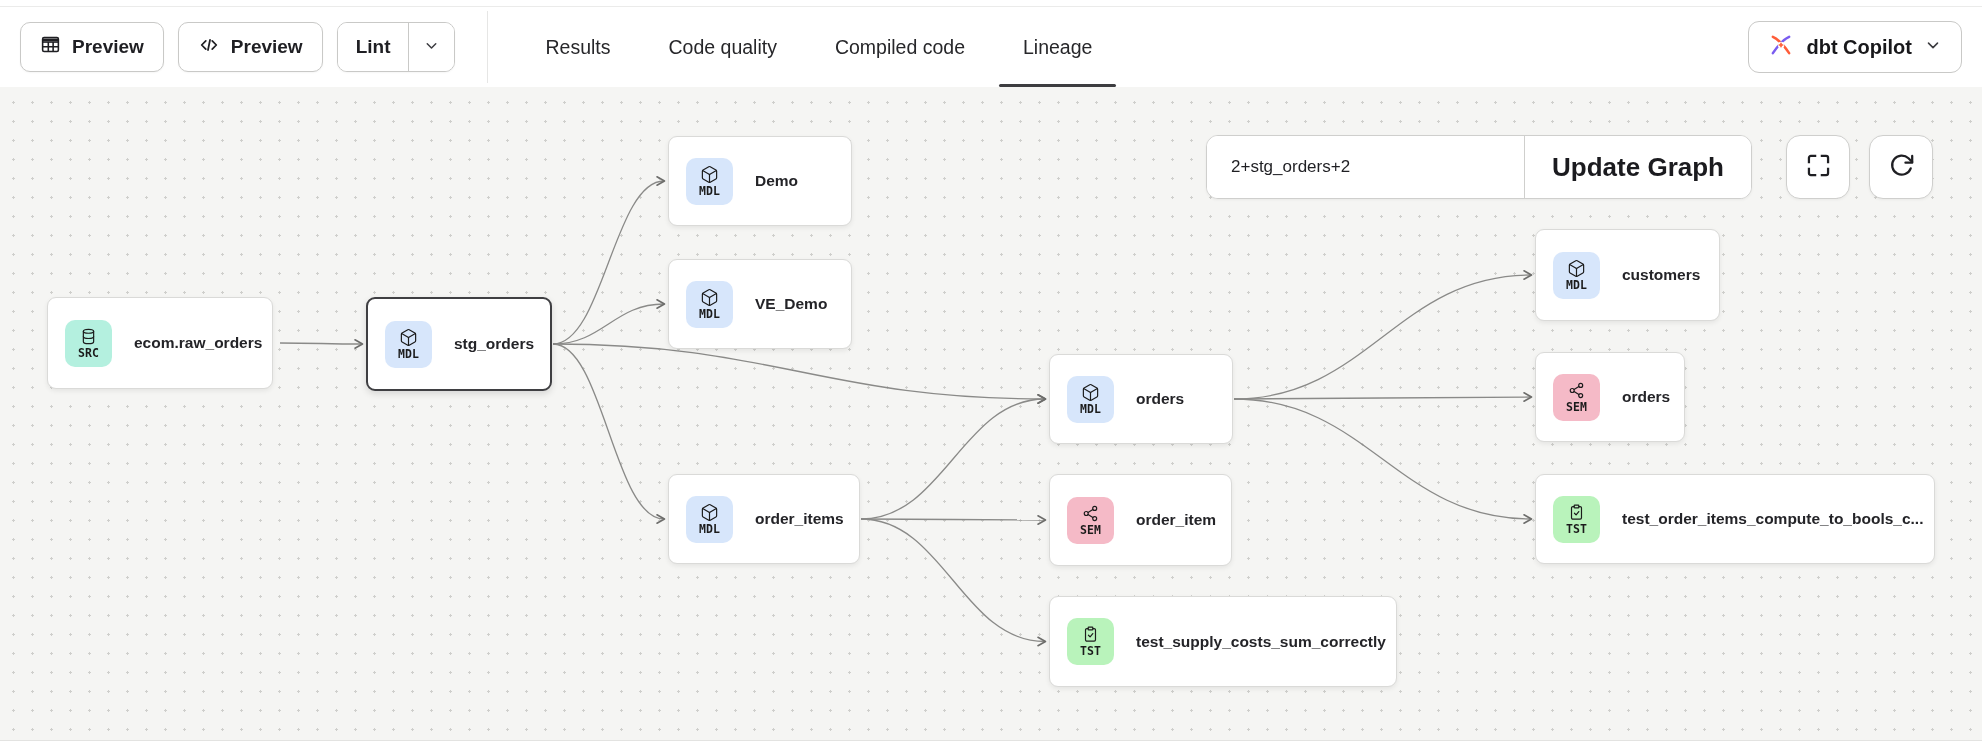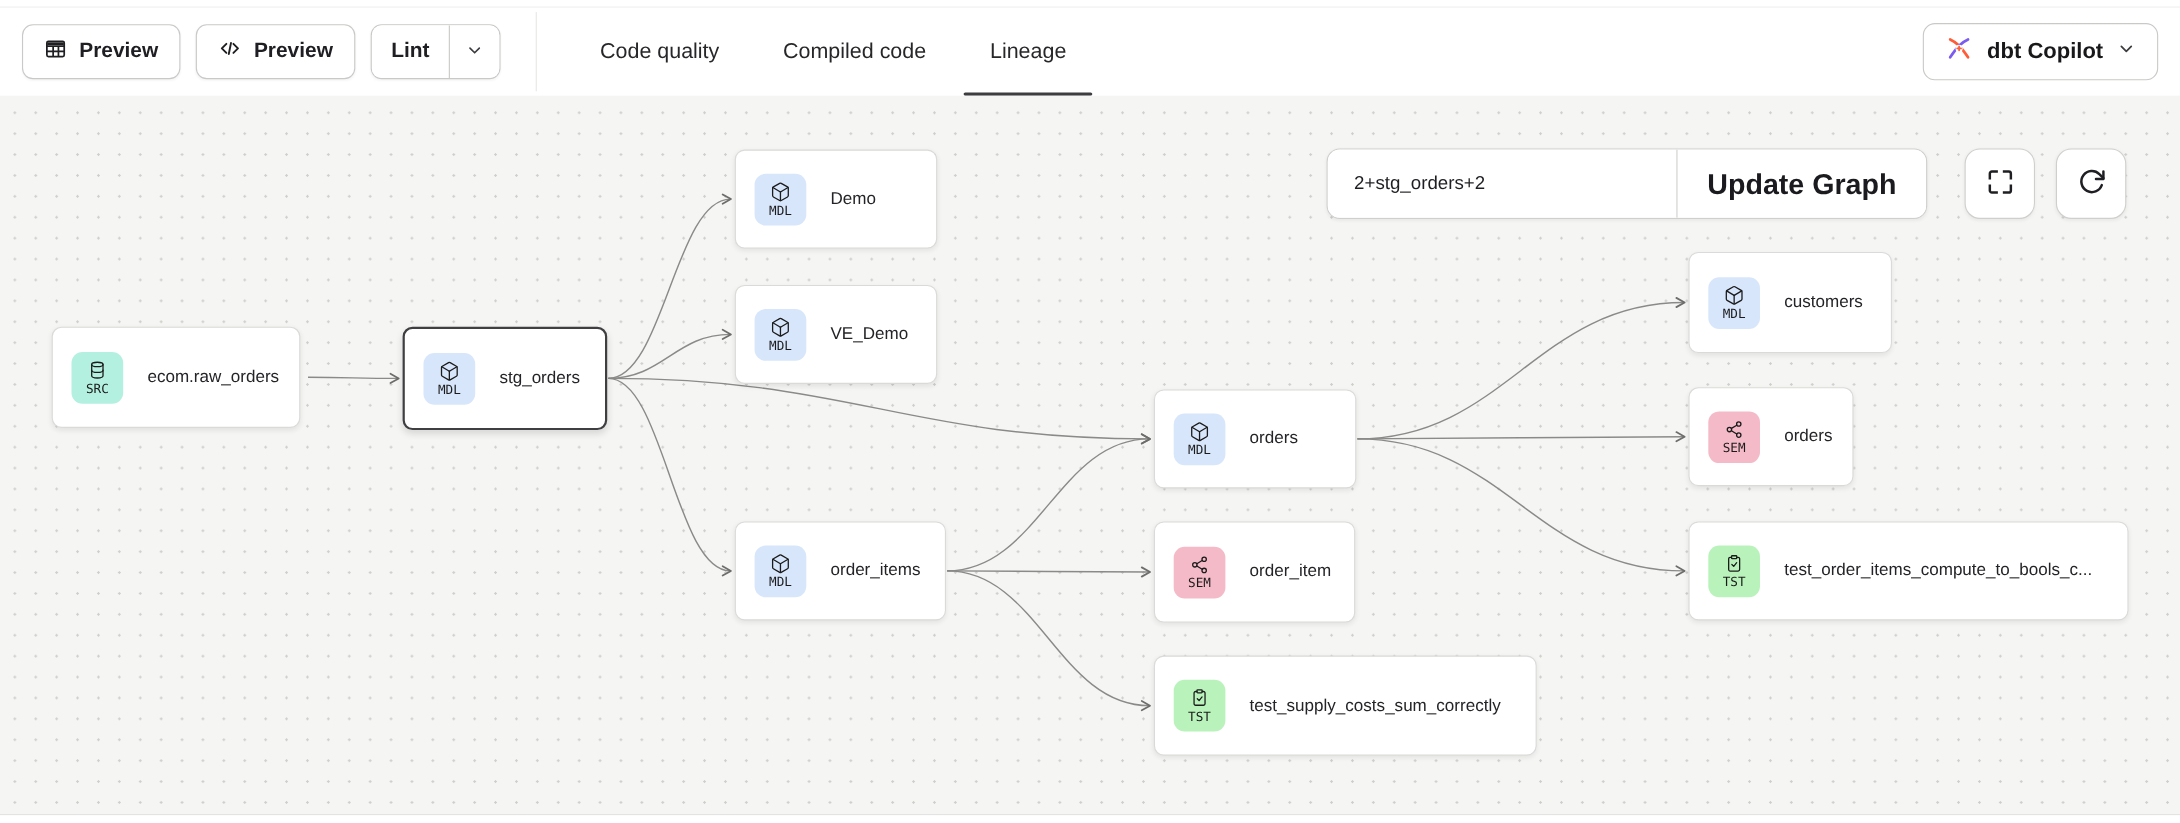--- a/index.html
+++ b/index.html
@@ -40,21 +40,21 @@
   
   .canvas { position:relative; height:653px; background-color:#f5f5f3;
     background-image:radial-gradient(circle, #cfcfcc 1.1px, transparent 1.3px);
     background-size:19px 19px; background-position:4px 6px; overflow:hidden; }
   .bottom-strip { height:7px; background:#fff; border-top:1px solid #e3e3e1; }
 
   #edge-layer { position:absolute; left:0; top:0; width:1982px; height:653px; }
 
   .node { position:absolute; display:flex; align-items:center; gap:22px; padding-left:17px;
     background:#fff; border:1px solid #dadad8; border-radius:9px; cursor:pointer;
-    box-shadow:0 2px 5px rgba(0,0,0,.07); }
+    box-shadow:0 2px 5px rgba(0,0,0,.07);font-weight:bold; }
   .node.selected { border:2px solid #3f3f42; box-shadow:0 3px 7px rgba(0,0,0,.12); }
   .badge { width:47px; height:47px; border-radius:10px; display:flex; flex-direction:column;
     align-items:center; justify-content:center; flex:none; }
   .badge svg { display:block; }
   .badge .t { font-family:"DejaVu Sans Mono", monospace; font-size:11.5px; color:#1b1b1b;
     line-height:1.05; margin-top:1px; }
   .node .label { font-size:15.5px; color:#242428; white-space:nowrap; }
 
   
   .selector-group { position:absolute; left:1206px; top:48px; width:546px; height:64px;
@@ -114,20 +114,23 @@
                 <polyline points="6 9.5 12 15.5 18 9.5"></polyline>
               </svg>
           </span>
         </button>
       </div>
 
       <div class="v-divider"></div>
     </div>
 
     <nav class="tabs">
+      <button class="tab">
+        <span>Results</span>
+      </button>
       <button class="tab">
         <span>Code quality</span>
       </button>
       <button class="tab">
         <span>Compiled code</span>
       </button>
       <button class="tab active">
         <span>Lineage</span>
       </button>
     </nav>

